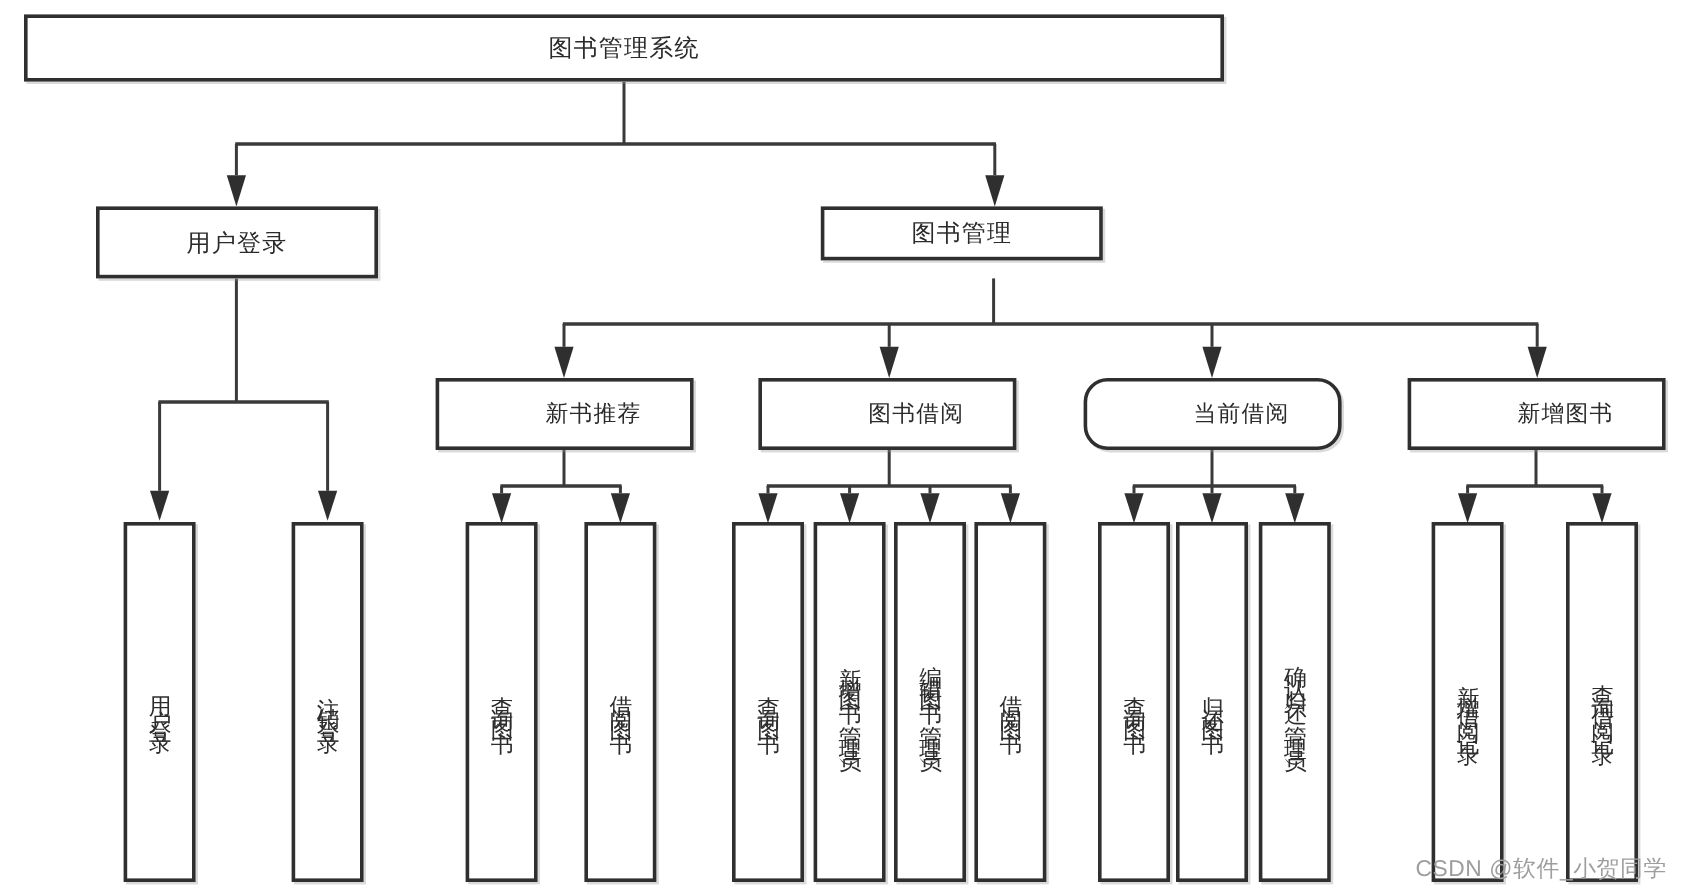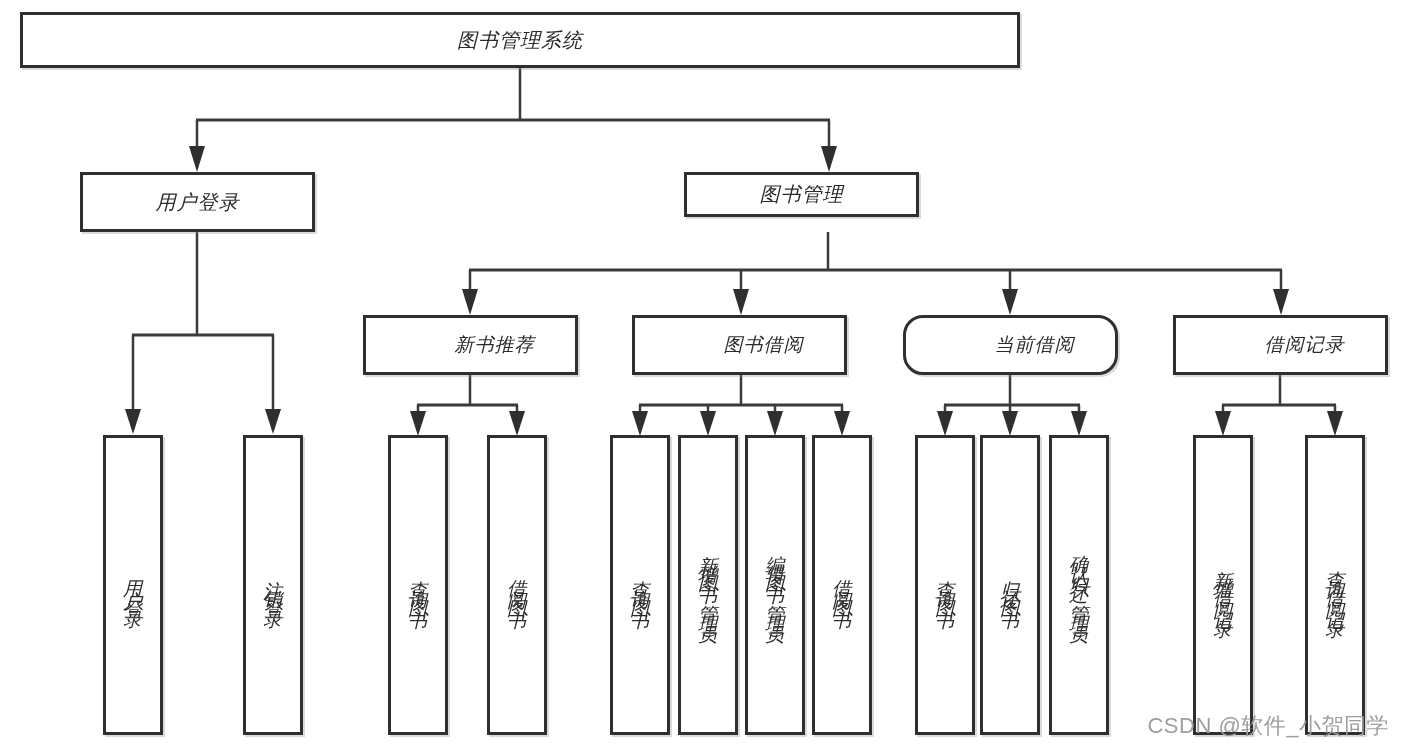--- a/index.html
+++ b/index.html
@@ -27,21 +27,20 @@
     border: 3px solid #2f2f2f;
     box-shadow: 2px 2px 0 rgba(150,150,150,0.35);
     display: flex;
     align-items: center;
     justify-content: center;
     box-sizing: border-box;
     color: #2b2b2b;
     font-size: 20px;
     letter-spacing: 1px;
     white-space: nowrap;
-    font-style: italic;
   }
   .root-box   { left: 20px;  top: 12px;  width: 1000px; height: 56px; }
   .lv2-a      { left: 80px;  top: 172px; width: 235px;  height: 60px; }
   .lv2-b      { left: 684px; top: 172px; width: 235px;  height: 45px; }
   .lv3        { top: 315px;  width: 215px; height: 60px; font-size: 19px; padding-left: 48px; }
   .lv3-1 { left: 363px; }
   .lv3-2 { left: 632px; }
   .lv3-3 { left: 903px; border-radius: 20px; }
   .lv3-4 { left: 1173px; }
   .leaf {
@@ -56,21 +55,21 @@
   }
   .g1-1 { left: 103px; }  .g1-2 { left: 243px; }
   .g2-1 { left: 388px; }  .g2-2 { left: 487px; }
   .g3-1 { left: 610px; }  .g3-2 { left: 678px; }  .g3-3 { left: 745px; }  .g3-4 { left: 812px; }
   .g4-1 { left: 915px; }  .g4-2 { left: 980px; }  .g4-3 { left: 1049px; }
   .g5-1 { left: 1193px; } .g5-2 { left: 1305px; }
   .watermark {
     position: absolute;
     right: 16px;
     top: 711px;
-    font-size: 22px;
+    font-size: 19px;
     color: #9e9e9e;
     letter-spacing: 0.5px;
   }
   #wires line    { stroke: #3a3a3a; stroke-width: 2.5; }
   #wires .bar    { stroke-width: 3; }
   #wires polygon { fill: #2f2f2f; }
 </style>
 </head>
 <body>
 
@@ -166,21 +165,21 @@
   <div class="box lv3 lv3-1">
     <span>新书推荐</span>
   </div>
   <div class="box lv3 lv3-2">
     <span>图书借阅</span>
   </div>
   <div class="box lv3 lv3-3">
     <span>当前借阅</span>
   </div>
   <div class="box lv3 lv3-4">
-    <span>借阅记录</span>
+    <span>新增图书</span>
   </div>
 
   <div class="box leaf g1-1">
     <span class="vtext">用户登录</span>
   </div>
   <div class="box leaf g1-2">
     <span class="vtext">注销登录</span>
   </div>
 
   <div class="box leaf g2-1">

